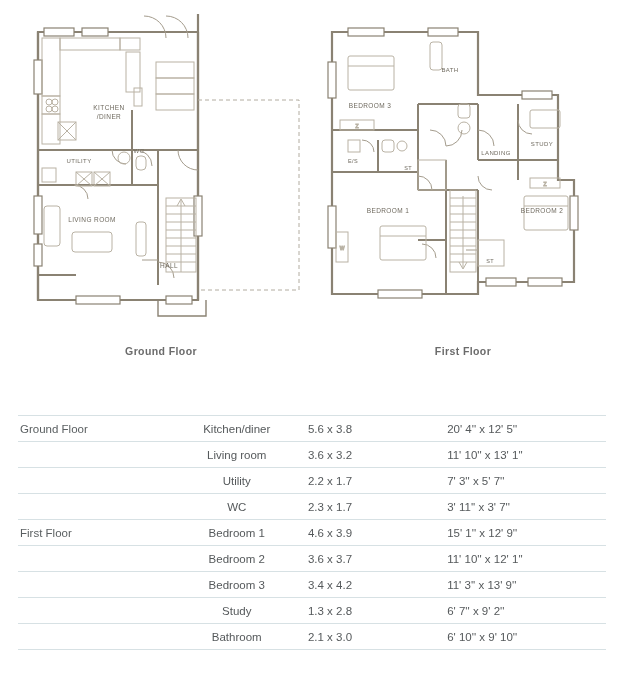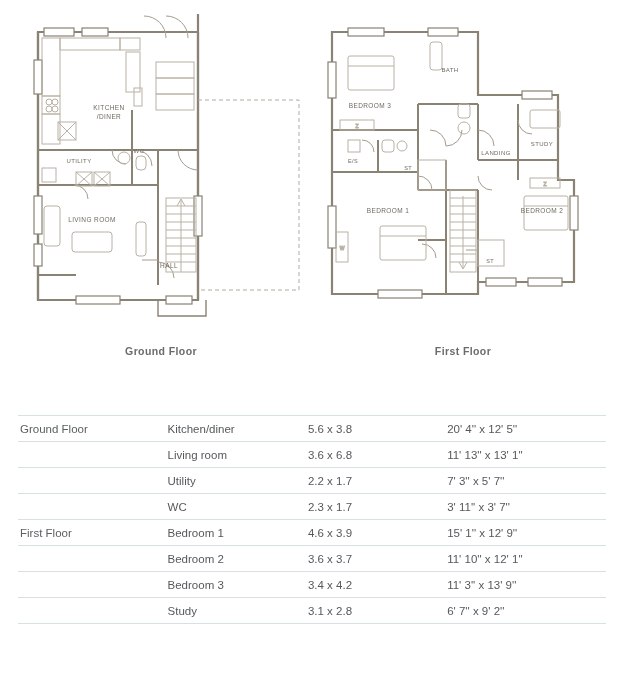--- a/index.html
+++ b/index.html
@@ -59,21 +59,21 @@
     color: #55595b;
   }
   .schedule td {
     padding: 4px 2px 4px 0;
     border-bottom: 1px solid #d7e1e4;
     vertical-align: middle;
     height: 17px;
   }
   .schedule tr.first-row td { border-top: 1px solid #d7e1e4; }
   .col-floor  { width: 148px; padding-left: 2px !important; }
-  .col-room   { width: 140px; }
+  .col-room   { width: 140px; text-align: center; }
   .col-metric { width: 140px; }
   .col-imp    { width: 160px; }
   .floor-label { color: #5a5f61; }
 </style>
 </head>
 <body>
 
 <div class="page">
 
   <div class="plans">
@@ -299,22 +299,22 @@
     <tbody>
       <tr class="first-row">
         <td class="col-floor floor-label">Ground Floor</td>
         <td class="col-room">Kitchen/diner</td>
         <td class="col-metric">5.6 x 3.8</td>
         <td class="col-imp">20' 4'' x 12' 5''</td>
       </tr>
       <tr>
         <td class="col-floor"></td>
         <td class="col-room">Living room</td>
-        <td class="col-metric">3.6 x 6.8</td>
-        <td class="col-imp">11' 13'' x 13' 1''</td>
+        <td class="col-metric">3.6 x 3.2</td>
+        <td class="col-imp">11' 10'' x 13' 1''</td>
       </tr>
       <tr>
         <td class="col-floor"></td>
         <td class="col-room">Utility</td>
         <td class="col-metric">2.2 x 1.7</td>
         <td class="col-imp">7' 3'' x 5' 7''</td>
       </tr>
       <tr>
         <td class="col-floor"></td>
         <td class="col-room">WC</td>
@@ -336,19 +336,25 @@
       </tr>
       <tr>
         <td class="col-floor"></td>
         <td class="col-room">Bedroom 3</td>
         <td class="col-metric">3.4 x 4.2</td>
         <td class="col-imp">11' 3'' x 13' 9''</td>
       </tr>
       <tr>
         <td class="col-floor"></td>
         <td class="col-room">Study</td>
-        <td class="col-metric">3.1 x 2.8</td>
+        <td class="col-metric">1.3 x 2.8</td>
         <td class="col-imp">6' 7'' x 9' 2''</td>
+      </tr>
+      <tr>
+        <td class="col-floor"></td>
+        <td class="col-room">Bathroom</td>
+        <td class="col-metric">2.1 x 3.0</td>
+        <td class="col-imp"> 6' 10'' x 9' 10''</td>
       </tr>
     </tbody>
   </table>
 
 </div>
 
 </body></html>

